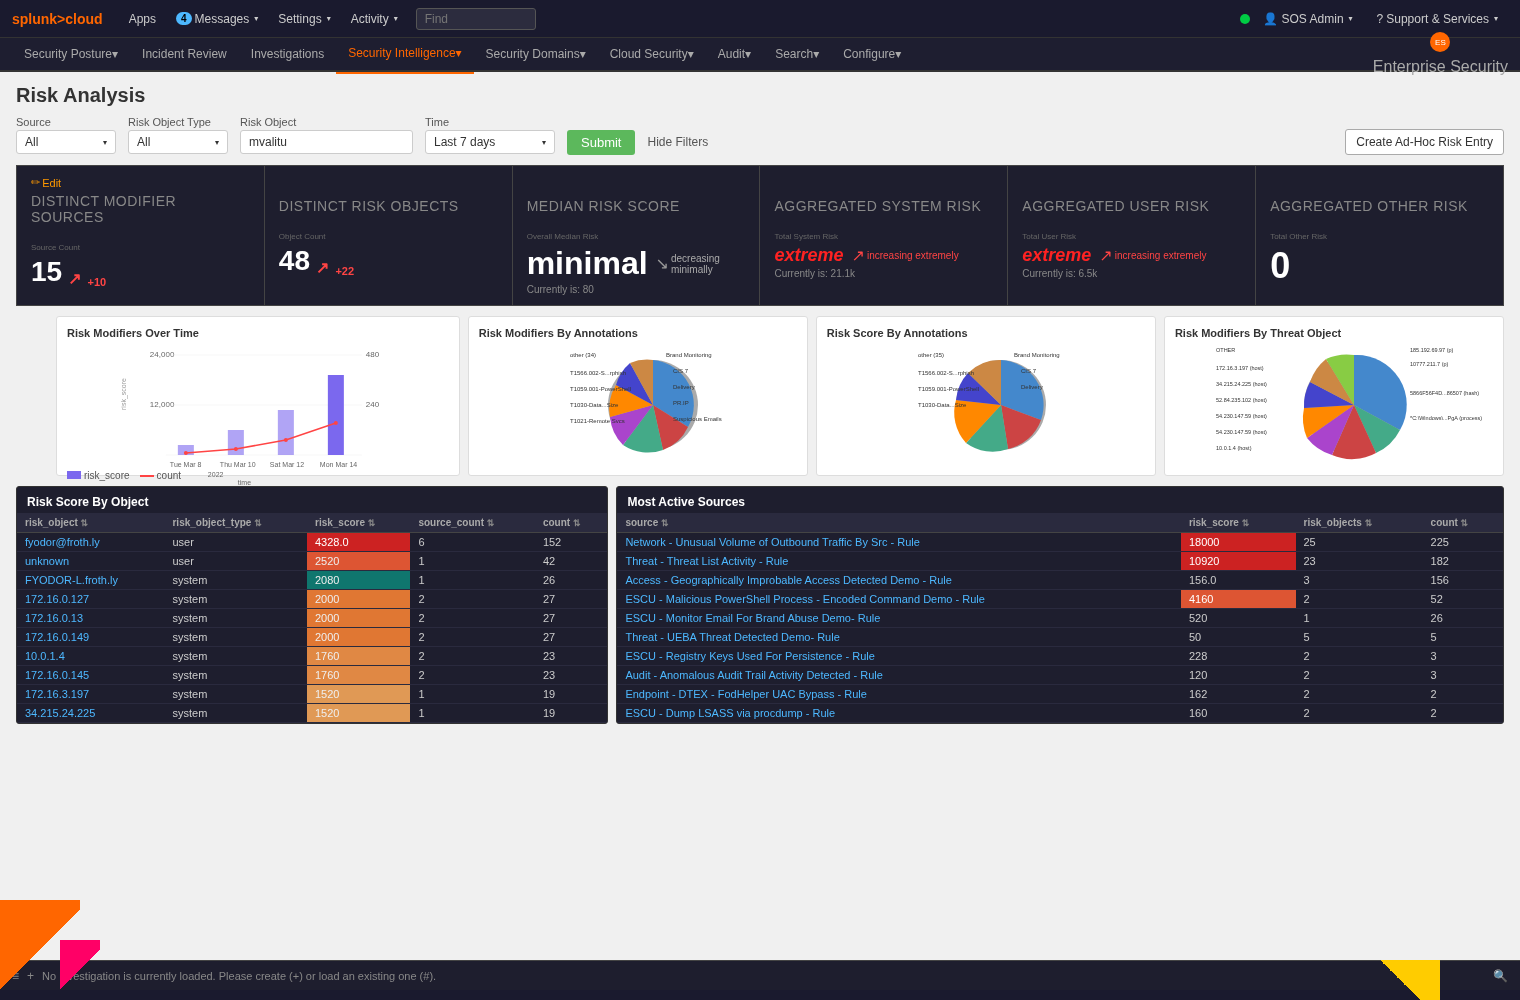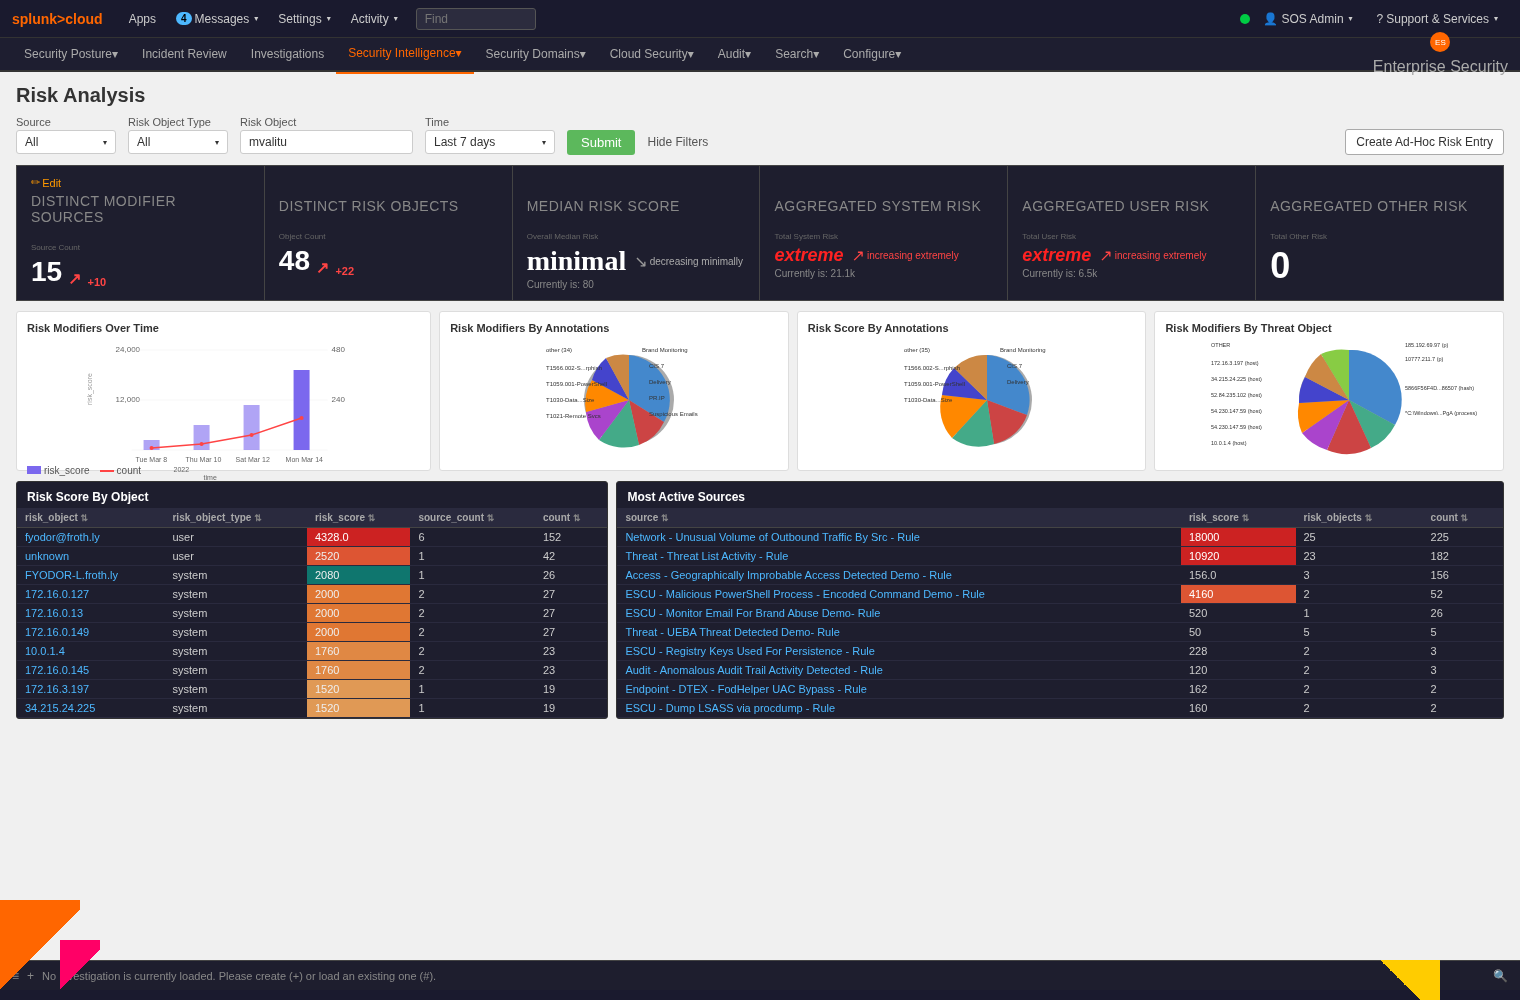--- a/index.html
+++ b/index.html
@@ -37,21 +37,21 @@
     
     .stats-row { display: flex; gap: 0; margin-bottom: 10px; background: #222; border: 1px solid #444; }
     .stat-card { flex: 1; padding: 10px 14px; border-right: 1px solid #444; background: #1e1e2e; }
     .stat-card:last-child { border-right: none; }
     .stat-title { font-size: 14px; color: #888; text-transform: uppercase; letter-spacing: 0.5px; margin-bottom: 18px; }
     .stat-subtitle { font-size: 8px; color: #666; margin-bottom: 4px; }
     .stat-value { font-size: 28px; font-weight: bold; color: #fff; display: flex; align-items: flex-end; gap: 6px; }
     .stat-change { font-size: 11px; color: #ff4444; display: flex; align-items: center; gap: 2px; }
     .edit-link { color: #ff9900; font-size: 11px; cursor: pointer; margin-bottom: 4px; display: flex; align-items: center; gap: 2px; }
     .extreme-text { color: #ff2222; font-size: 18px; font-weight: bold; font-style: italic; }
-    .minimal-text { color: #fff; font-size: 28px; font-weight: bold; font-family: Liberation Serif, serif; }
+    .minimal-text { color: #fff; font-size: 32px; font-weight: bold; }
     .decreasing-text { color: #aaa; font-size: 10px; }
     .increasing-text { color: #ff4444; font-size: 10px; }
     .arrow-up { color: #ff4444; font-size: 16px; }
     .stat-currently { font-size: 10px; color: #888; margin-top: 2px; }
 
     
     .charts-row { display: flex; gap: 8px; margin-bottom: 10px; }
     .chart-card { background: #fff; border: 1px solid #ddd; border-radius: 3px; padding: 10px; flex: 1; }
     .chart-title { font-size: 11px; color: #333; font-weight: bold; margin-bottom: 6px; }
 
@@ -259,21 +259,21 @@
     <div class="stat-card">
       <div style="height:22px;"></div>
       <div class="stat-title">AGGREGATED OTHER RISK</div>
       <div class="stat-subtitle">Total Other Risk</div>
       <div class="stat-value" style="color:#fff;font-size:36px;">0</div>
     </div>
   </div>
 
   <div class="charts-row">
 
-    <div class="chart-card" style="flex:1.2;">
+    <div class="chart-card" style="flex:1.2;margin-left:40px;">
       <div class="chart-title">Risk Modifiers Over Time</div>
       <div class="line-chart-area">
         <svg width="100%" height="120" viewBox="0 0 280 120">
 
           <text x="32" y="12" font-size="8" fill="#666">24,000</text>
           <text x="32" y="62" font-size="8" fill="#666">12,000</text>
 
           <text x="248" y="12" font-size="8" fill="#666">480</text>
           <text x="248" y="62" font-size="8" fill="#666">240</text>
 

